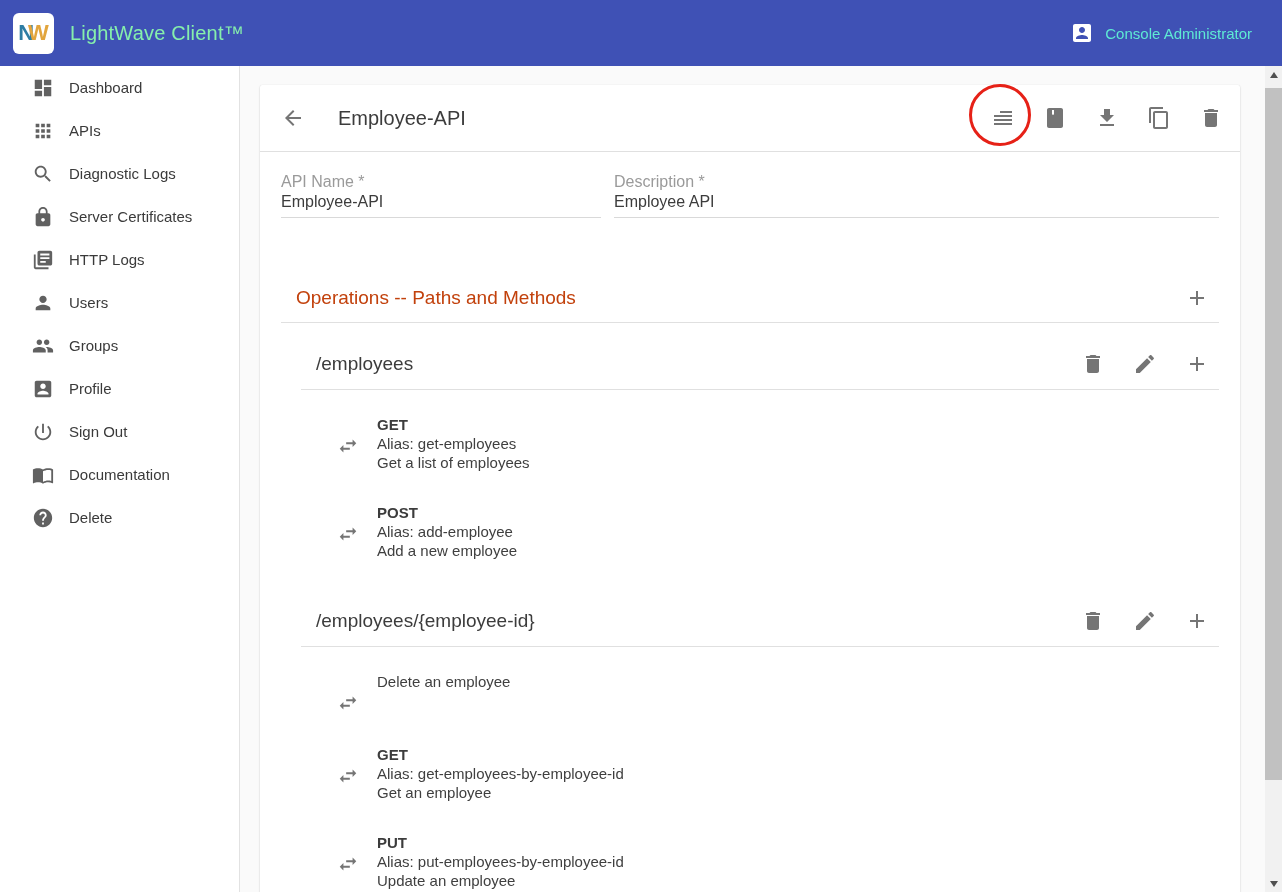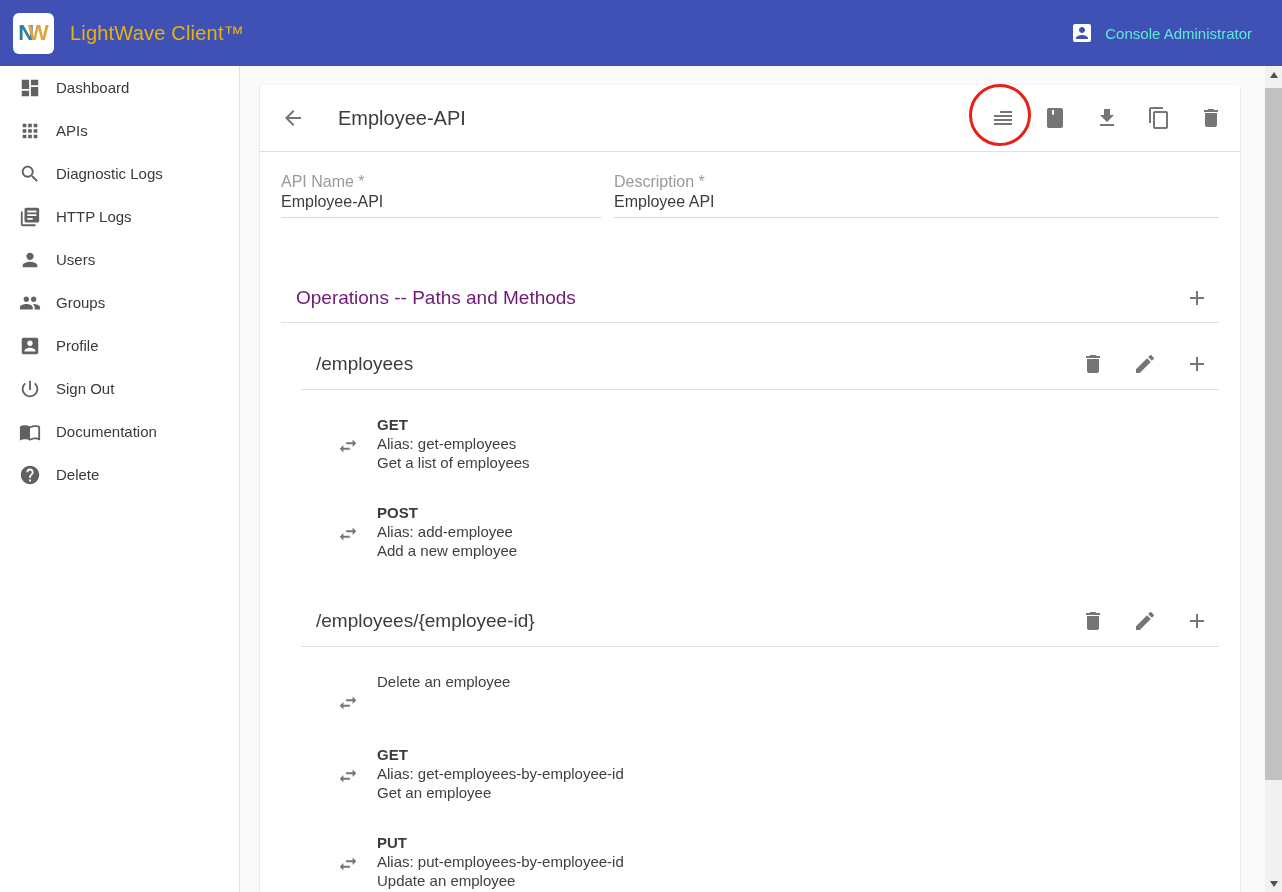--- a/index.html
+++ b/index.html
@@ -15,32 +15,32 @@
     background: #3f51b5; display: flex; align-items: center;
     padding-left: 13px; z-index: 20;
   }
   .logo {
     width: 41px; height: 41px; background: #fff; border-radius: 6px;
     display: flex; align-items: center; justify-content: center;
     font-weight: bold; font-size: 22px; letter-spacing: 0;
   }
   .logo .ln { color: #2e7da3; }
   .logo .lw { color: #e2a53d; margin-left: -6px; }
-  .app-title { color: #eab308; font-size: 20px; font-weight: 500; margin-left: 16px; letter-spacing: .2px; }
+  .app-title { color: #86efac; font-size: 20px; font-weight: 500; margin-left: 16px; letter-spacing: .2px; }
   .appbar-user {
     margin-left: auto; margin-right: 30px; display: flex; align-items: center; gap: 11px;
     color: #5eead4; font-size: 15px; font-weight: 500; cursor: pointer;
   }
   .appbar-user svg { width: 24px; height: 24px; fill: #fff; display: block; }
   
   .sidebar {
     position: absolute; top: 66px; left: 0; width: 240px; bottom: 0;
     background: #fff; border-right: 1px solid #e2e2e2;
   }
-  .nav-item { height: 43px; display: flex; align-items: center; padding-left: 19px; gap: 15px; cursor: pointer; }
+  .nav-item { height: 43px; display: flex; align-items: center; padding-left: 32px; gap: 15px; cursor: pointer; }
   .nav-icon { width: 22px; height: 22px; }
   .nav-icon svg { width: 22px; height: 22px; fill: #616161; display: block; }
   .nav-label { font-size: 15px; color: #3a3a3a; }
   
   .main { position: absolute; top: 66px; left: 240px; right: 17px; bottom: 0; background: #fafafa; overflow: hidden; }
   .card {
     margin: 19px 25px 0 20px; background: #fff; border-radius: 2px;
     box-shadow: 0 1px 2px rgba(0,0,0,.18), 0 0 1px rgba(0,0,0,.12);
     padding-bottom: 60px;
   }
@@ -63,21 +63,21 @@
   .field-input {
     width: 100%; border: none; outline: none; background: transparent;
     border-bottom: 1px solid #d9d9d9; font-family: "Liberation Sans", sans-serif;
     font-size: 16px; color: #3c3c3c; line-height: 19px; padding: 3px 0 6px 0; margin: 0;
   }
   
   .ops-header {
     margin: 55px 21px 0 21px; height: 50px; display: flex; align-items: center;
     border-bottom: 1px solid #e0e0e0; padding-left: 15px; padding-right: 10px;
   }
-  .ops-title { font-size: 19px; color: #701a75; }
+  .ops-title { font-size: 19px; color: #c2410c; }
   .row-actions { margin-left: auto; display: flex; align-items: center; gap: 28px; }
   .path-section { margin: 0 21px 0 41px; }
   .path-header {
     margin-top: 16px; height: 51px; display: flex; align-items: center;
     border-bottom: 1px solid #e0e0e0; padding-left: 15px; padding-right: 10px; gap: 36px;
   }
   .path-1 .path-header { margin-top: 16px; }
   .path-2 .path-header { margin-top: 36px; justify-content: space-between; }
   .path-text { font-size: 19px; color: #3c3c3c; }
   .op { display: flex; align-items: flex-start; gap: 18px; padding-left: 36px; }
@@ -136,20 +136,28 @@
     <span class="nav-icon">
         <svg viewBox="0 0 24 24">
           <path d="M15.5 14h-.79l-.28-.27C15.41 12.59 16 11.11 16 9.5 16 5.91 13.09 3 9.5 3S3 5.91 3 9.5 5.91 16 9.5 16c1.61 0 3.09-.59 4.23-1.57l.27.28v.79l5 4.99L20.49 19l-4.99-5zm-6 0C7.01 14 5 11.99 5 9.5S7.01 5 9.5 5 14 7.01 14 9.5 11.99 14 9.5 14z"></path>
         </svg>
       </span>
     <span class="nav-label">Diagnostic Logs</span>
   </div>
   <div class="nav-item">
     <span class="nav-icon">
         <svg viewBox="0 0 24 24">
+          <path d="M18 8h-1V6c0-2.76-2.24-5-5-5S7 3.24 7 6v2H6c-1.1 0-2 .9-2 2v10c0 1.1.9 2 2 2h12c1.1 0 2-.9 2-2V10c0-1.1-.9-2-2-2zm-6 9c-1.1 0-2-.9-2-2s.9-2 2-2 2 .9 2 2-.9 2-2 2zm3.1-9H8.9V6c0-1.71 1.39-3.1 3.1-3.1 1.71 0 3.1 1.39 3.1 3.1v2z"></path>
+        </svg>
+      </span>
+    <span class="nav-label">Server Certificates</span>
+  </div>
+  <div class="nav-item">
+    <span class="nav-icon">
+        <svg viewBox="0 0 24 24">
           <path d="M4 6H2v14c0 1.1.9 2 2 2h14v-2H4V6zm16-4H8c-1.1 0-2 .9-2 2v12c0 1.1.9 2 2 2h12c1.1 0 2-.9 2-2V4c0-1.1-.9-2-2-2zm-1 9H9V9h10v2zm-4 4H9v-2h6v2zm4-8H9V5h10v2z"></path>
         </svg>
       </span>
     <span class="nav-label">HTTP Logs</span>
   </div>
   <div class="nav-item">
     <span class="nav-icon">
         <svg viewBox="0 0 24 24">
           <path d="M12 12c2.21 0 4-1.79 4-4s-1.79-4-4-4-4 1.79-4 4 1.79 4 4 4zm0 2c-2.67 0-8 1.34-8 4v2h16v-2c0-2.66-5.33-4-8-4z"></path>
         </svg>

